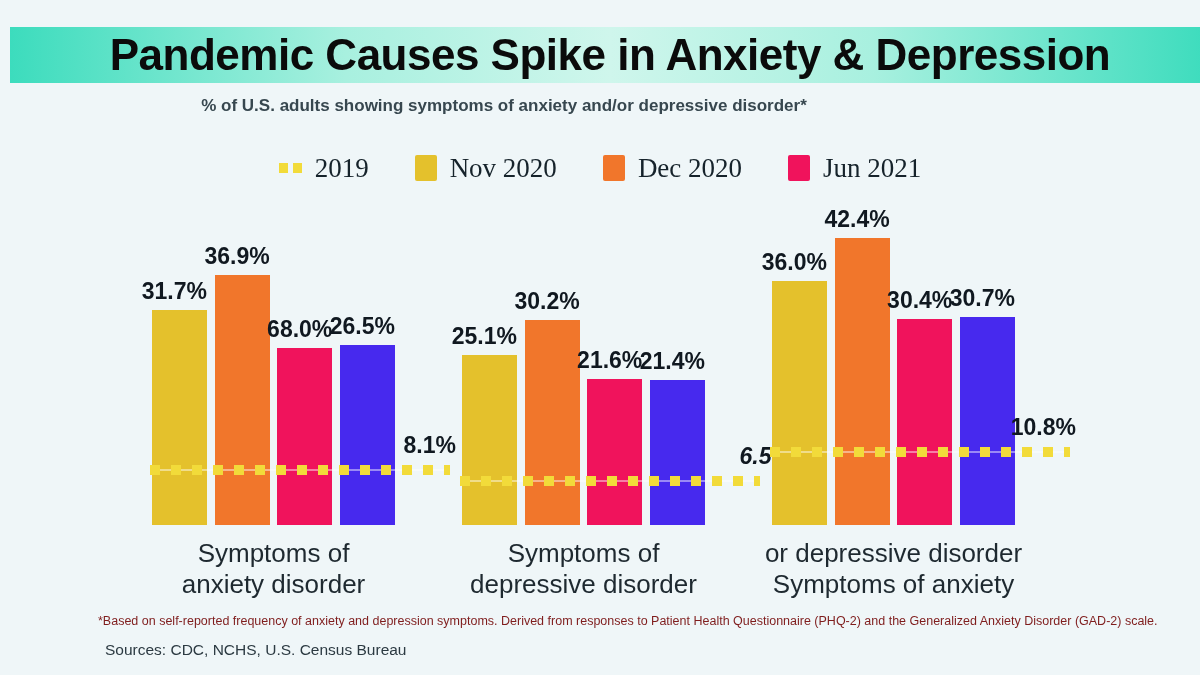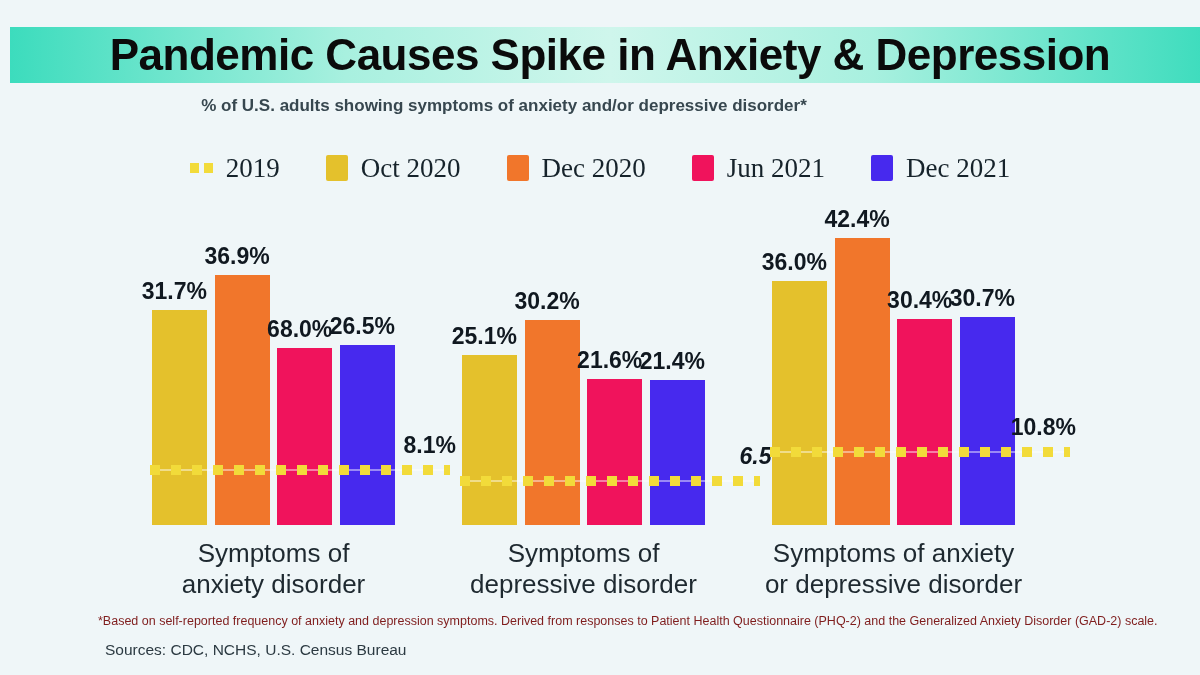--- a/index.html
+++ b/index.html
@@ -86,33 +86,29 @@
 
   <div class="subtitle">% of U.S. adults showing symptoms of anxiety and/or depressive disorder*</div>
 
   <div class="legend" id="legend">
       <div class="legend-item">
         <span class="legend-swatch-dash" style="background: repeating-linear-gradient(90deg, rgb(242, 219, 58) 0px, rgb(242, 219, 58) 9px, transparent 9px, transparent 14px);"></span>
         <span class="legend-label">2019</span>
       </div>
       <div class="legend-item">
         <span class="legend-swatch-square" style="background: rgb(228, 193, 44);"></span>
-        <span class="legend-label">Oct 2020</span>
+        <span class="legend-label">Nov 2020</span>
       </div>
       <div class="legend-item">
         <span class="legend-swatch-square" style="background: rgb(241, 118, 43);"></span>
         <span class="legend-label">Dec 2020</span>
       </div>
       <div class="legend-item">
         <span class="legend-swatch-square" style="background: rgb(240, 19, 92);"></span>
         <span class="legend-label">Jun 2021</span>
-      </div>
-      <div class="legend-item">
-        <span class="legend-swatch-square" style="background: rgb(71, 41, 238);"></span>
-        <span class="legend-label">Dec 2021</span>
       </div>
     </div>
 
   <div class="chart" id="chart">
       <div class="bar-row" style="left: 152px; width: 243px;">
         <div class="bar-col">
           <div class="bar-value">31.7%</div>
           <div class="bar" style="height: 215px; background: rgb(228, 193, 44);"></div>
         </div>
         <div class="bar-col">
@@ -172,21 +168,21 @@
           <div class="bar" style="height: 206px; background: rgb(240, 19, 92);"></div>
         </div>
         <div class="bar-col">
           <div class="bar-value">30.7%</div>
           <div class="bar" style="height: 208px; background: rgb(71, 41, 238);"></div>
         </div>
       </div>
       <div class="baseline-line" style="left: 770px; top: 447px; width: 300px; background-image: repeating-linear-gradient(90deg, rgb(242, 219, 58) 0px, rgb(242, 219, 58) 10px, transparent 10px, transparent 21px), linear-gradient(rgba(255, 255, 255, 0.45), rgba(255, 255, 255, 0.45)); background-size: 100% 100%, 100% 2px; background-position: 0px 0px, 0px 4px; background-repeat: no-repeat;"></div>
       <div class="baseline-label" style="left: 772px; width: 304px; top: 413px;">10.8%</div>
       <div class="group-label" style="left: 732px; width: 323px;">
+        <div class="group-label-line">or depressive disorder</div>
         <div class="group-label-line">Symptoms of anxiety</div>
-        <div class="group-label-line">or depressive disorder</div>
       </div>
     </div>
 
   <div class="footnote">*Based on self-reported frequency of anxiety and depression symptoms. Derived from responses to Patient Health Questionnaire (PHQ-2) and the Generalized Anxiety Disorder (GAD-2) scale.</div>
   <div class="sources">Sources: CDC, NCHS, U.S. Census Bureau</div>
 
 </div>
 
 </body></html>

